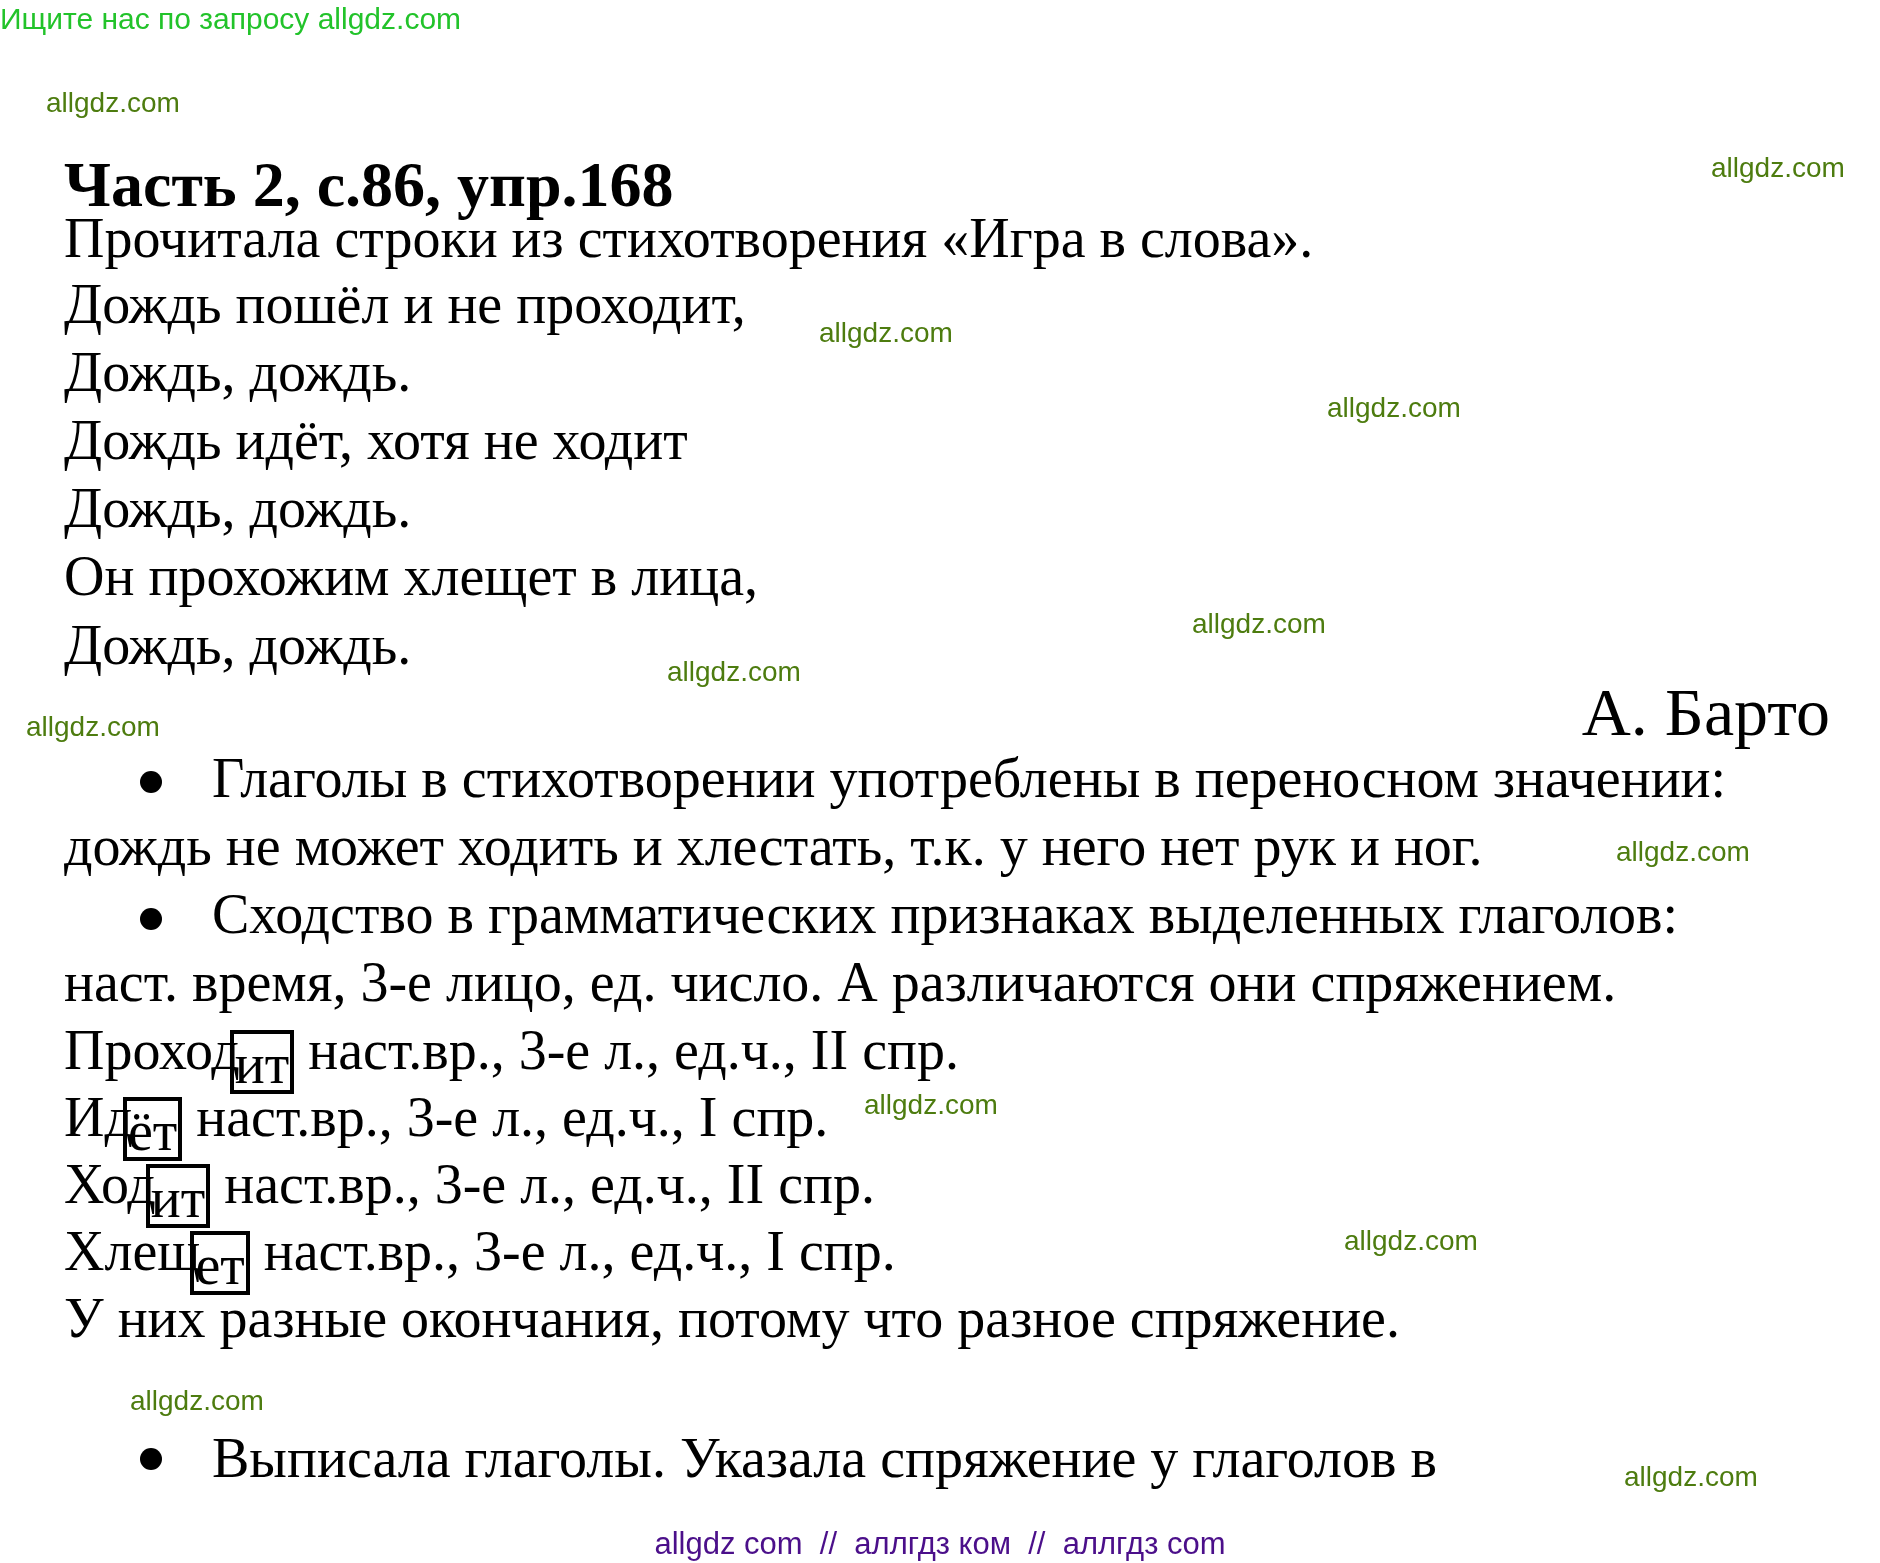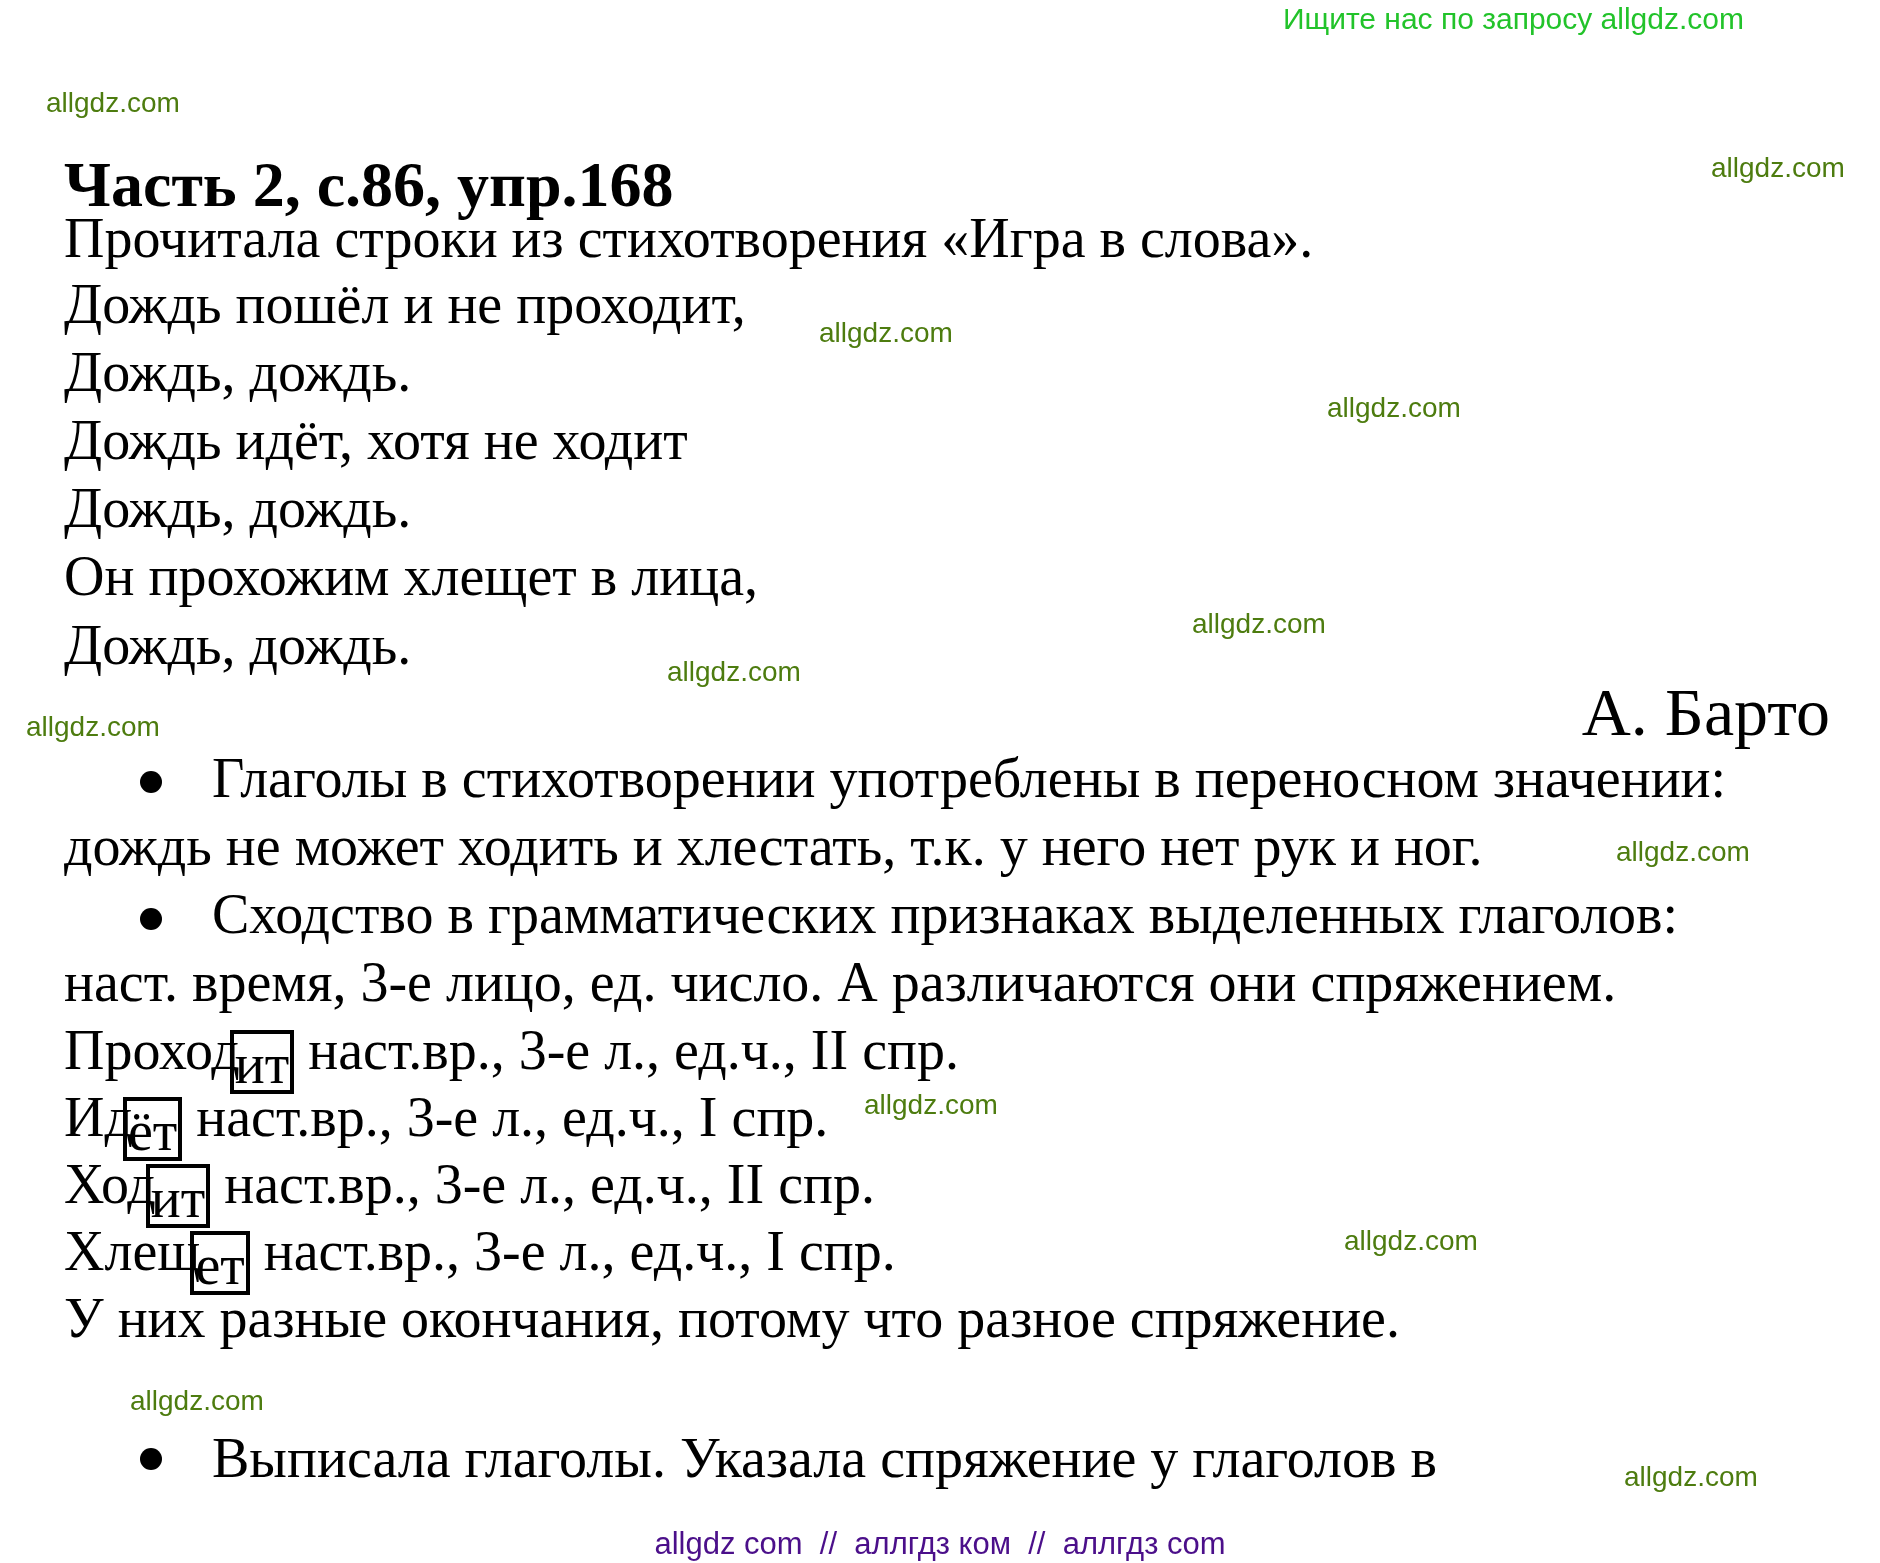--- a/index.html
+++ b/index.html
@@ -5,21 +5,21 @@
   html, body { margin: 0; padding: 0; background: #ffffff; }
   body { width: 1880px; height: 1563px; position: relative; overflow: hidden; }
   .serif { font-family: "Liberation Serif", "DejaVu Serif", serif; color: #000; }
   .sans { font-family: "Liberation Sans", "DejaVu Sans", sans-serif; }
   .line { position: absolute; left: 64px; font-size: 56px; line-height: 1; white-space: nowrap; }
   .title { position: absolute; left: 64px; font-size: 64px; line-height: 1; font-weight: bold; white-space: nowrap; }
   .author { position: absolute; right: 50px; font-size: 68px; line-height: 1; white-space: nowrap; }
   .bullet-line { position: absolute; left: 212px; font-size: 56px; line-height: 1; white-space: nowrap; }
   .bullet-dot { position: absolute; left: 140px; width: 22px; height: 22px; border-radius: 50%; background: #000; }
   .wm { position: absolute; font-size: 28px; line-height: 1; color: #4d7c0f; white-space: nowrap; }
-  .header-banner { position: absolute; top: 4px; left: 0; width: 1744px; text-align: right; font-size: 30px; line-height: 1; }
+  .header-banner { position: absolute; top: 4px; left: 0; width: 1744px; text-align: left; font-size: 30px; line-height: 1; }
   .footer-banner { position: absolute; top: 1528px; left: 0; width: 1880px; text-align: center; font-size: 31px; line-height: 1; }
   b { font-weight: normal; }
   .box { display: inline-block; border: 4px solid #000; padding: 0 1px; margin-left: -10px; line-height: 1; height: 56px; box-sizing: content-box; vertical-align: -12px; }
   .box > span { position: relative; top: 2px; }
 </style>
 </head>
 <body>
 
 <div class="header-banner sans" style="color:#22c32a">Ищите нас по запросу allgdz.com</div>
 

